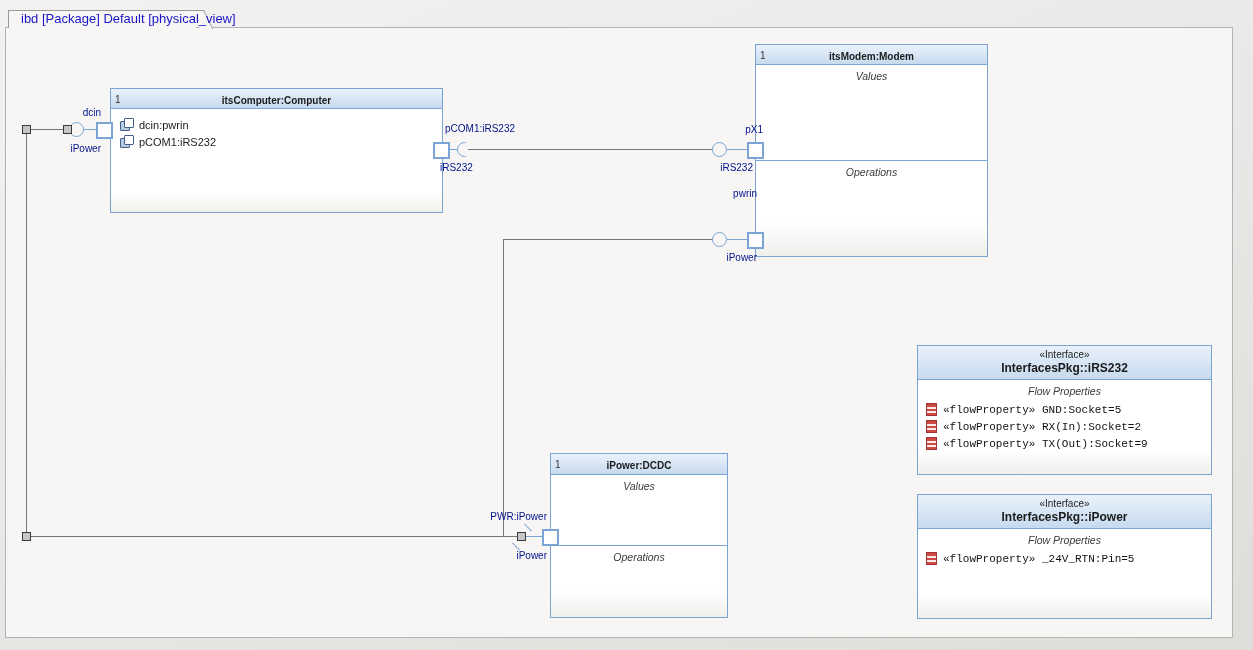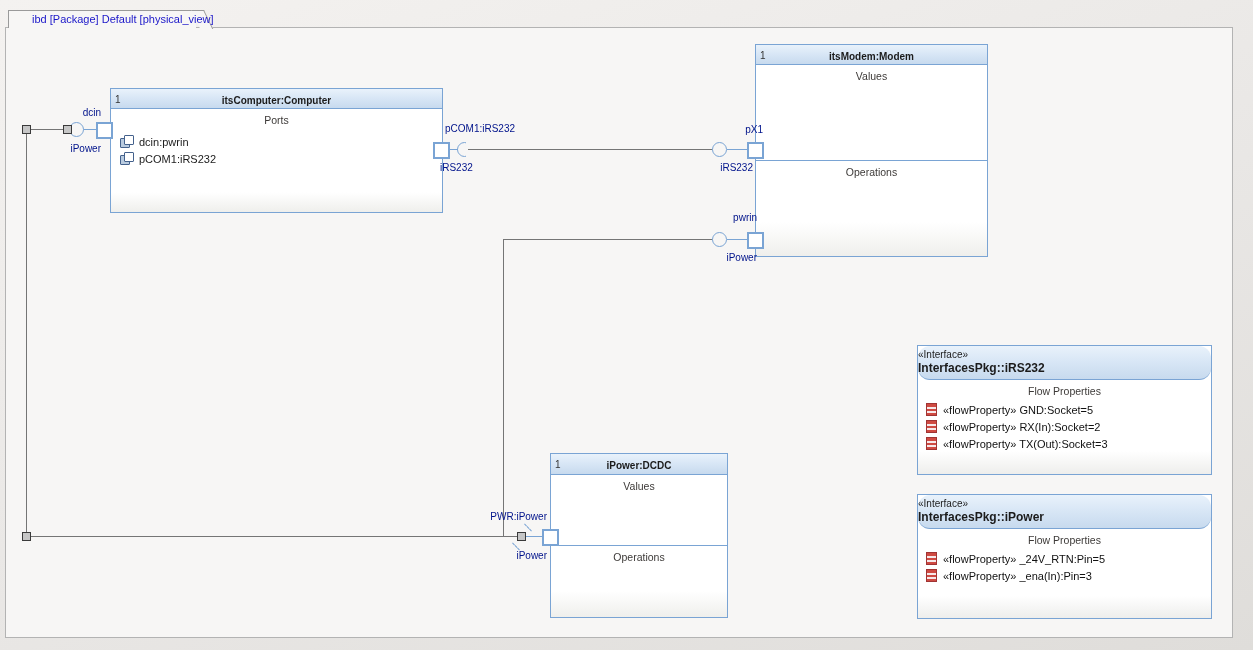--- a/index.html
+++ b/index.html
@@ -8,48 +8,48 @@
     background:linear-gradient(160deg,#f4f2f0 0%,#e9e7e5 55%,#dfddda 100%);}
   .canvas{position:absolute;left:5px;top:27px;width:1228px;height:611px;
     background:#f7f6f5;border:1px solid #b3b3b3;box-sizing:border-box;}
   
   .tab{position:absolute;left:8px;top:10px;width:200px;height:18px;z-index:30;}
   .tab-fill{position:absolute;left:0;top:0;right:12px;bottom:0;background:#f7f6f5;
     border-left:1px solid #9a9a9a;border-top:1px solid #9a9a9a;}
   .tab-slant{position:absolute;top:0;right:4px;width:12px;height:100%;background:#f7f6f5;
     border-right:1px solid #9a9a9a;border-top:1px solid #9a9a9a;
     transform:skewX(26deg);transform-origin:top left;}
-  .tab-label{position:absolute;left:24px;top:0;line-height:18px;font-size:11px;
+  .tab-label{position:absolute;left:13px;top:0;line-height:18px;font-size:13px;
     color:#1a16c9;white-space:nowrap;}
   
   .block{position:absolute;border:1.5px solid #7aa4d4;box-sizing:border-box;
     background:linear-gradient(180deg,#ffffff 0%,#ffffff 84%,#efefec 100%);z-index:10;}
   .block-header{position:relative;background:linear-gradient(180deg,#e9f2fb 0%,#d9e7f6 45%,#c7daee 100%);
     border-bottom:1px solid #7aa4d4;text-align:center;}
   .mult{position:absolute;left:4px;top:1px;font-size:10px;color:#333;}
   .block-title{font-weight:bold;font-size:10px;color:#1b1b1b;}
-  .comp-label{text-align:center;font-size:10.5px;color:#3d3a38;padding-top:5px;}
+  .comp-label{text-align:center;font-style:italic;font-size:10.5px;color:#3d3a38;padding-top:5px;}
   .divider{border-top:1px solid #7aa4d4;}
   
   .port-row{display:flex;align-items:center;gap:4px;height:17px;padding-left:9px;
     font-size:11px;color:#1b1b1b;}
   .port-icon{position:relative;width:15px;height:13px;flex:0 0 15px;}
   .port-icon .pi-back{position:absolute;left:0;bottom:0;width:8px;height:8px;
     background:#b9cbdf;border:1px solid #44618c;border-radius:1px;}
   .port-icon .pi-front{position:absolute;right:1px;top:0;width:8px;height:8px;
     background:#ffffff;border:1px solid #44618c;border-radius:1px;}
   
   .ibox{position:absolute;border:1.5px solid #7aa4d4;box-sizing:border-box;
     background:linear-gradient(180deg,#ffffff 0%,#ffffff 82%,#eeeeec 100%);z-index:10;}
   .ibox-header{background:linear-gradient(180deg,#e9f2fb 0%,#d9e7f6 45%,#c7daee 100%);
-    border-bottom:1px solid #7aa4d4;text-align:left;padding:3px 0 4px 0;border-radius:12px;}
+    border-bottom:1px solid #7aa4d4;text-align:center;padding:3px 0 4px 0;}
   .ibox-stereo{font-size:10px;color:#1b1b1b;}
   .ibox-name{font-size:12px;font-weight:bold;color:#1b1b1b;margin-top:1px;}
   .flow-row{display:flex;align-items:center;gap:6px;height:17px;padding-left:8px;
-    font-size:11px;color:#111;}
+    font-size:11px;color:#111;font-family:Liberation Mono, monospace;}
   .flow-icon{width:11px;height:13px;flex:0 0 11px;box-sizing:border-box;
     border:1px solid #a03434;
     background:repeating-linear-gradient(180deg,#cf4a42 0px,#cf4a42 2.6px,#f6e9ea 2.6px,#f6e9ea 4.6px);}
   
   .hline,.vline{position:absolute;background:#757575;z-index:5;}
   .hline{height:1px;} .vline{width:1px;}
   .bline-h{position:absolute;height:1px;background:#7aa4d4;z-index:6;}
   .portsq{position:absolute;width:13px;height:13px;background:#ffffff;
     border:2px solid #7aa4d4;z-index:20;}
   .ball{position:absolute;width:15px;height:15px;box-sizing:border-box;
@@ -99,21 +99,20 @@
   <div class="handle" style="left:22px;top:532px;"></div>
   <div class="handle" style="left:517px;top:532px;"></div>
   <div class="tick" style="left:523px;top:527px;transform:rotate(45deg);"></div>
   <div class="tick" style="left:511px;top:546px;transform:rotate(45deg);"></div>
 
   <div class="block" style="left:110px;top:88px;width:333px;height:125px;">
     <div class="block-header" style="height:19px;line-height:19px;">
       <span class="mult">1</span>
       <span class="block-title">itsComputer:Computer</span>
     </div>
-    <div class="comp-label">Ports</div>
     <div style="margin-top:7px;">
       <div class="port-row">
         <span class="port-icon">
             <span class="pi-back"></span>
             <span class="pi-front"></span>
           </span>
         <span>dcin:pwrin</span>
       </div>
       <div class="port-row">
         <span class="port-icon">
@@ -161,53 +160,49 @@
       <div class="flow-row">
         <span class="flow-icon"></span>
         <span>«flowProperty» GND:Socket=5</span>
       </div>
       <div class="flow-row">
         <span class="flow-icon"></span>
         <span>«flowProperty» RX(In):Socket=2</span>
       </div>
       <div class="flow-row">
         <span class="flow-icon"></span>
-        <span>«flowProperty» TX(Out):Socket=3</span>
+        <span>«flowProperty» TX(Out):Socket=9</span>
       </div>
     </div>
   </div>
 
   <div class="ibox" style="left:917px;top:494px;width:295px;height:125px;">
     <div class="ibox-header">
       <div class="ibox-stereo">«Interface»</div>
       <div class="ibox-name">InterfacesPkg::iPower</div>
     </div>
     <div class="comp-label">Flow Properties</div>
     <div style="margin-top:4px;">
       <div class="flow-row">
         <span class="flow-icon"></span>
         <span>«flowProperty» _24V_RTN:Pin=5</span>
-      </div>
-      <div class="flow-row">
-        <span class="flow-icon"></span>
-        <span>«flowProperty» _ena(In):Pin=3</span>
       </div>
     </div>
   </div>
 
   <div class="portsq" style="left:96px;top:122px;"></div>
   <div class="portsq" style="left:433px;top:142px;"></div>
   <div class="portsq" style="left:747px;top:142px;"></div>
   <div class="portsq" style="left:747px;top:232px;"></div>
   <div class="portsq" style="left:542px;top:529px;"></div>
 
   <div class="plabel ra" style="left:60px;top:107px;width:41px;">dcin</div>
   <div class="plabel ra" style="left:50px;top:143px;width:51px;">iPower</div>
   <div class="plabel" style="left:445px;top:123px;">pCOM1:iRS232</div>
   <div class="plabel" style="left:440px;top:162px;">iRS232</div>
   <div class="plabel ra" style="left:720px;top:124px;width:43px;">pX1</div>
   <div class="plabel ra" style="left:700px;top:162px;width:53px;">iRS232</div>
-  <div class="plabel ra" style="left:710px;top:212px;width:47px;">pwrin</div>
+  <div class="plabel ra" style="left:710px;top:188px;width:47px;">pwrin</div>
   <div class="plabel ra" style="left:700px;top:252px;width:57px;">iPower</div>
   <div class="plabel ra" style="left:460px;top:511px;width:87px;">PWR:iPower</div>
   <div class="plabel ra" style="left:480px;top:550px;width:67px;">iPower</div>
 
 </div>
 
 </body></html>

